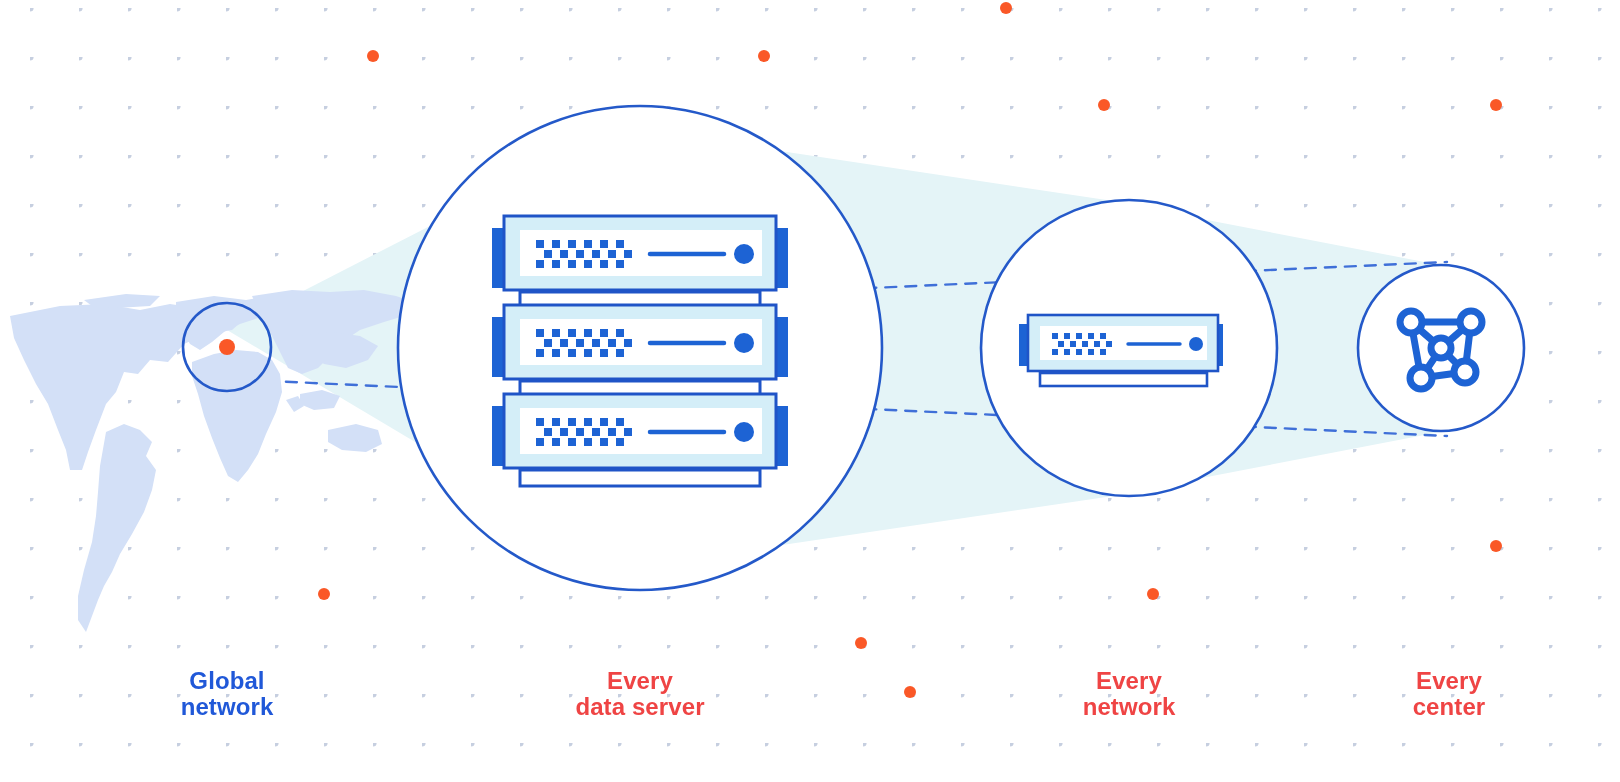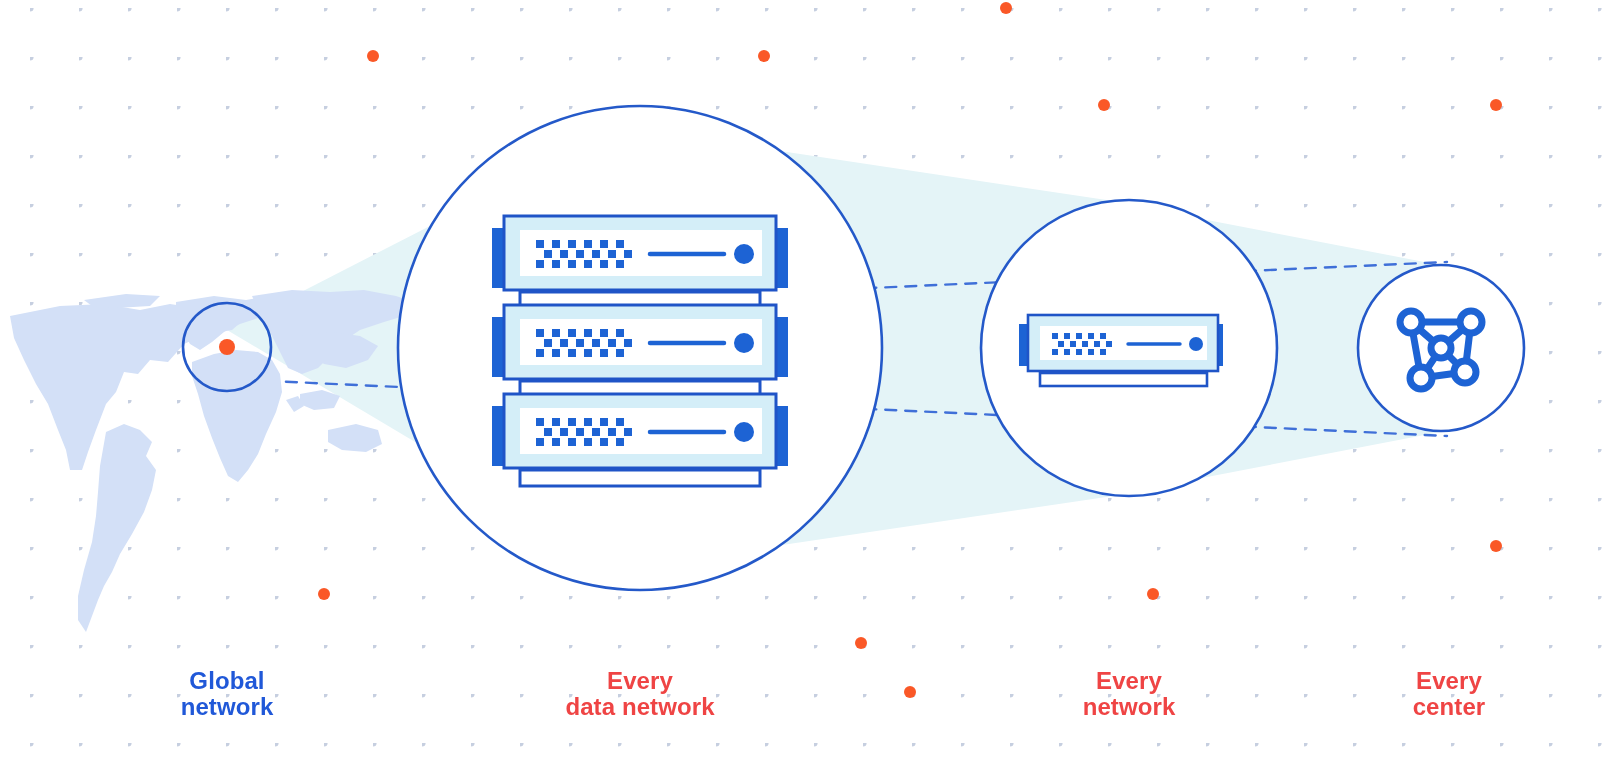--- a/index.html
+++ b/index.html
@@ -256,21 +256,21 @@
     </g>
   </svg>
 
   <div class="label accent" style="left:127px;top:668px;width:200px;">
     <span>Global</span>
     <span class="l2">network</span>
   </div>
 
   <div class="label" style="left:520px;top:668px;width:240px;">
     <span>Every</span>
-    <span class="l2">data network</span>
+    <span class="l2">data server</span>
   </div>
 
   <div class="label" style="left:1029px;top:668px;width:200px;">
     <span>Every</span>
     <span class="l2">network</span>
   </div>
 
   <div class="label" style="left:1349px;top:668px;width:200px;">
     <span>Every</span>
     <span class="l2">center</span>

